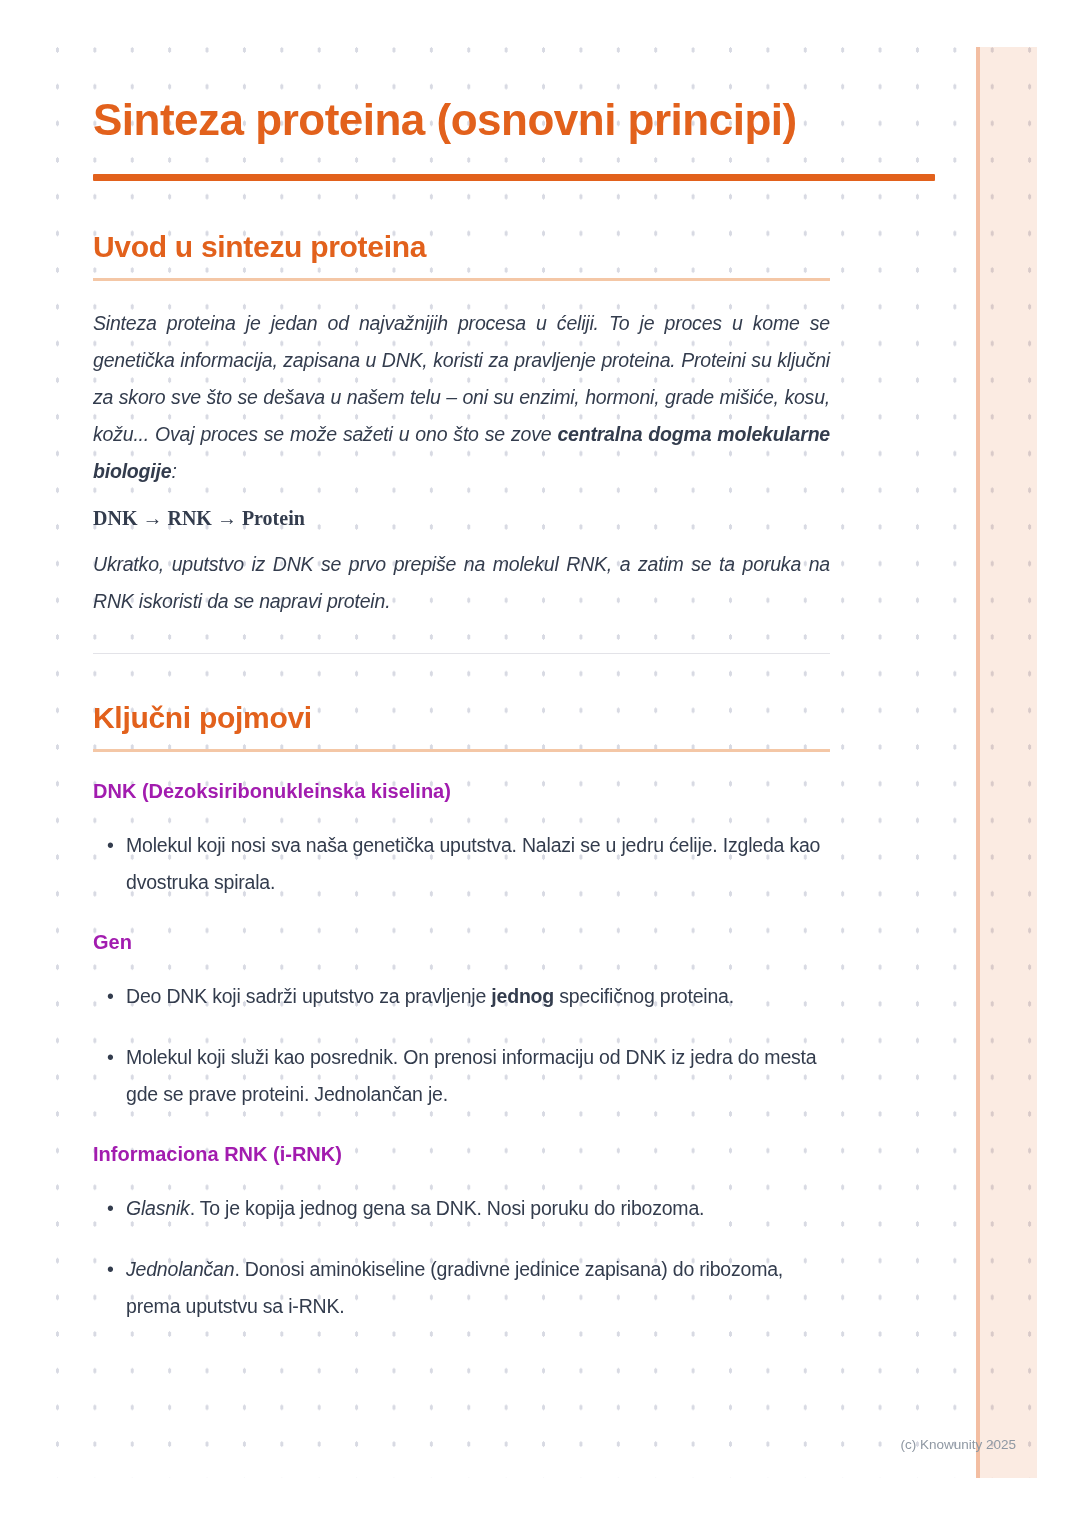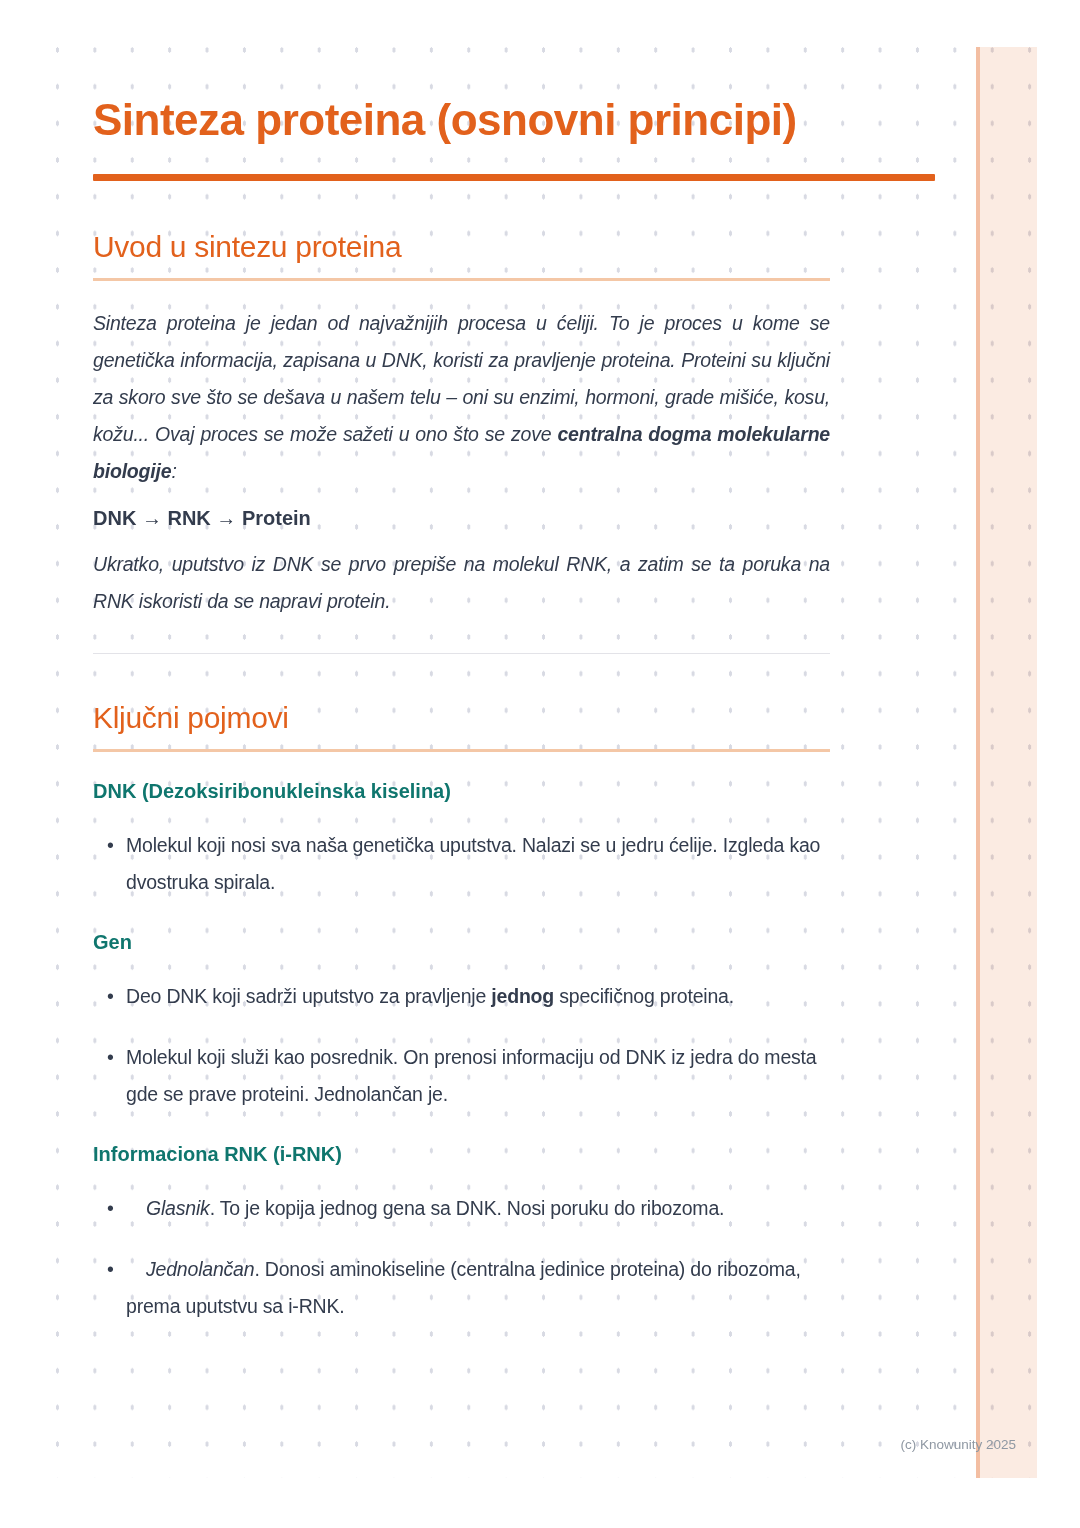--- a/index.html
+++ b/index.html
@@ -19,42 +19,42 @@
     border-left: 4px solid rgba(226,97,28,0.32);
     z-index:1;
   }
   .content { position:absolute; left:93px; top:0; width:842px; z-index:2; }
   h1.title {
     margin:94px 0 16px; font-size:44px; line-height:1.2; font-weight:700;
     color:#E2611C; letter-spacing:-0.5px;
   }
   .rule-thick { width:842px; height:7px; background:#E2611C; margin-top:27px; border-radius:1px; }
   h2.section {
-    margin:48px 0 0; font-size:30px; line-height:1.2; font-weight:400;
+    margin:48px 0 0; font-size:30px; line-height:1.2; font-weight:700;
     color:#E2611C; letter-spacing:-0.3px;
   }
   h2.section.second { margin-top:46px; }
   .rule-light { width:737px; height:3px; background:#F4C7A6; margin-top:13px; }
   p.body {
     width:737px; margin:24px 0 0; font-size:19.5px; line-height:37px;
     color:#333C4D; text-align:justify; letter-spacing:-0.2px;font-style:italic;
   }
   p.body.p2 { margin-top:16px; }
-  p.dogma { margin:17px 0 0; font-size:20px; font-weight:700; color:#333C4D; }
+  p.dogma { margin:17px 0 0; font-size:20px; font-weight:700; color:#333C4D;font-family:Liberation Serif, serif; }
   .divider { width:737px; height:1px; background:#E3E3E8; margin:33px 0 0; }
-  p.term-title { margin:30px 0 0; font-size:20px; font-weight:700; color:#0f766e; }
+  p.term-title { margin:30px 0 0; font-size:20px; font-weight:700; color:#a21caf; }
   p.term-title.first { margin-top:28px; }
   ul.bullets { list-style:none; margin:24px 0 0; padding:0 0 0 14px; width:715px; }
   ul.bullets li {
     position:relative; padding-left:19px; font-size:19.5px; line-height:37px;
     color:#333C4D; letter-spacing:-0.2px;
   }
   ul.bullets li::before { content:"\2022"; position:absolute; left:0; top:0; color:#333C4D; }
   strong { font-weight:700; }
-  em { font-style:italic;margin-left:20px; }
+  em { font-style:italic; }
   .copyright {
     position:absolute; top:1437px; right:64px; font-size:13.5px;
     color:#8F98A3; z-index:3; letter-spacing:0;
   }
 </style>
 </head>
 <body>
 
 <div class="page">
   <div class="dots"></div>
@@ -91,18 +91,18 @@
     <ul class="bullets">
       <li><span>Molekul koji služi kao posrednik. On prenosi informaciju od DNK iz jedra do mesta gde se prave proteini. Jednolančan je.</span></li>
     </ul>
 
     <p class="term-title">Informaciona RNK (i-RNK)</p>
     <ul class="bullets">
       <li><em>Glasnik</em><span>. To je kopija jednog gena sa DNK. Nosi poruku do ribozoma.</span></li>
     </ul>
 
     <ul class="bullets">
-      <li><em>Jednolančan</em><span>. Donosi aminokiseline (centralna jedinice proteina) do ribozoma, prema uputstvu sa i-RNK.</span></li>
+      <li><em>Jednolančan</em><span>. Donosi aminokiseline (gradivne jedinice zapisana) do ribozoma, prema uputstvu sa i-RNK.</span></li>
     </ul>
   </div>
 
   <div class="copyright">(c) Knowunity 2025</div>
 </div>
 
 </body></html>

